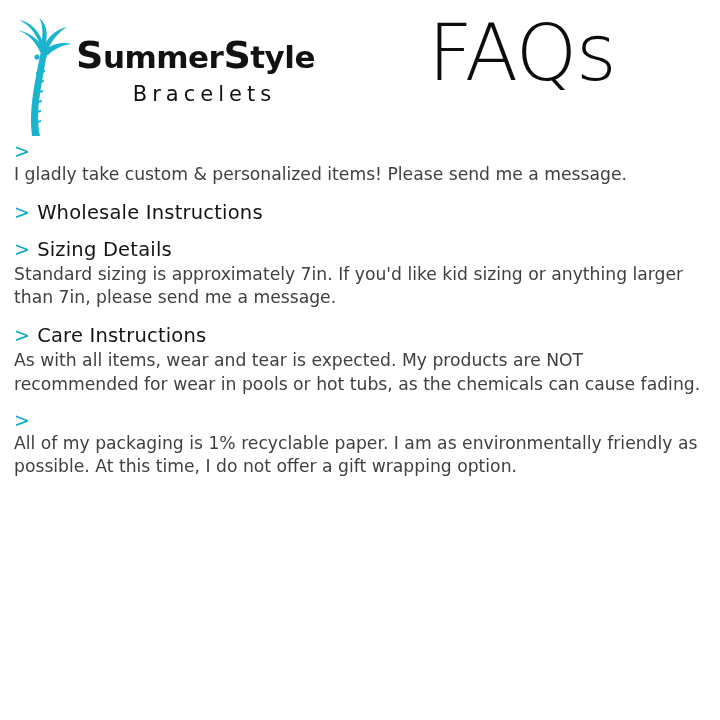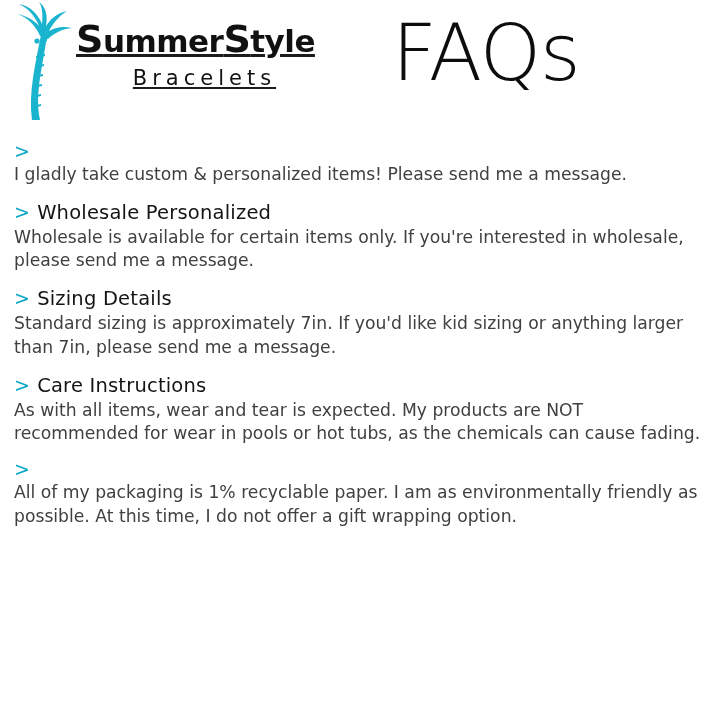--- a/index.html
+++ b/index.html
@@ -24,25 +24,25 @@
   
   .header {
     position: relative;
     height: 142px;
     display: flex;
     align-items: flex-start;
   }
   .brand {
     position: relative;
     width: 300px;
+    padding-top: 16px;
     padding-left: 10px;
     box-sizing: border-box;
     display: flex;
     align-items: flex-start;
-    text-decoration: underline;
   }
   .palm {
     width: 62px;
     height: 118px;
     flex: 0 0 62px;
     position: relative;
     margin-top: 2px;
   }
   .brand-text {
     margin-left: 4px;
@@ -64,21 +64,21 @@
     font-family: "DejaVu Sans", sans-serif;
     font-size: 21px;
     letter-spacing: 5px;
     color: #111111;
     text-align: center;
     margin-top: 8px;
     margin-left: 18px;
   }
   .faq-title {
     position: absolute;
-    left: 392px;
+    left: 428px;
     top: 14px;
     font-family: "DejaVu Sans", sans-serif;
     font-weight: 300;
     font-size: 78px;
     letter-spacing: -1px;
     color: #0d0d0d;
     line-height: 1;
   }
 
   
@@ -146,23 +146,22 @@
     <div class="faq-block">
       <div class="faq-q">
         <span class="chevron">&gt;</span>
       </div>
       <div class="faq-a">I gladly take custom &amp; personalized items! Please send me a message.</div>
     </div>
 
     <div class="faq-block">
       <div class="faq-q">
         <span class="chevron">&gt;</span>
-        <span>Wholesale Personalized</span>
+        <span>Wholesale Instructions</span>
       </div>
-      <div class="faq-a">Wholesale is available for certain items only. If you're interested in wholesale, please send me a message.</div>
     </div>
 
     <div class="faq-block">
       <div class="faq-q">
         <span class="chevron">&gt;</span>
         <span>Sizing Details</span>
       </div>
       <div class="faq-a">Standard sizing is approximately 7in. If you'd like kid sizing or anything larger than 7in, please send me a message.</div>
     </div>
 

